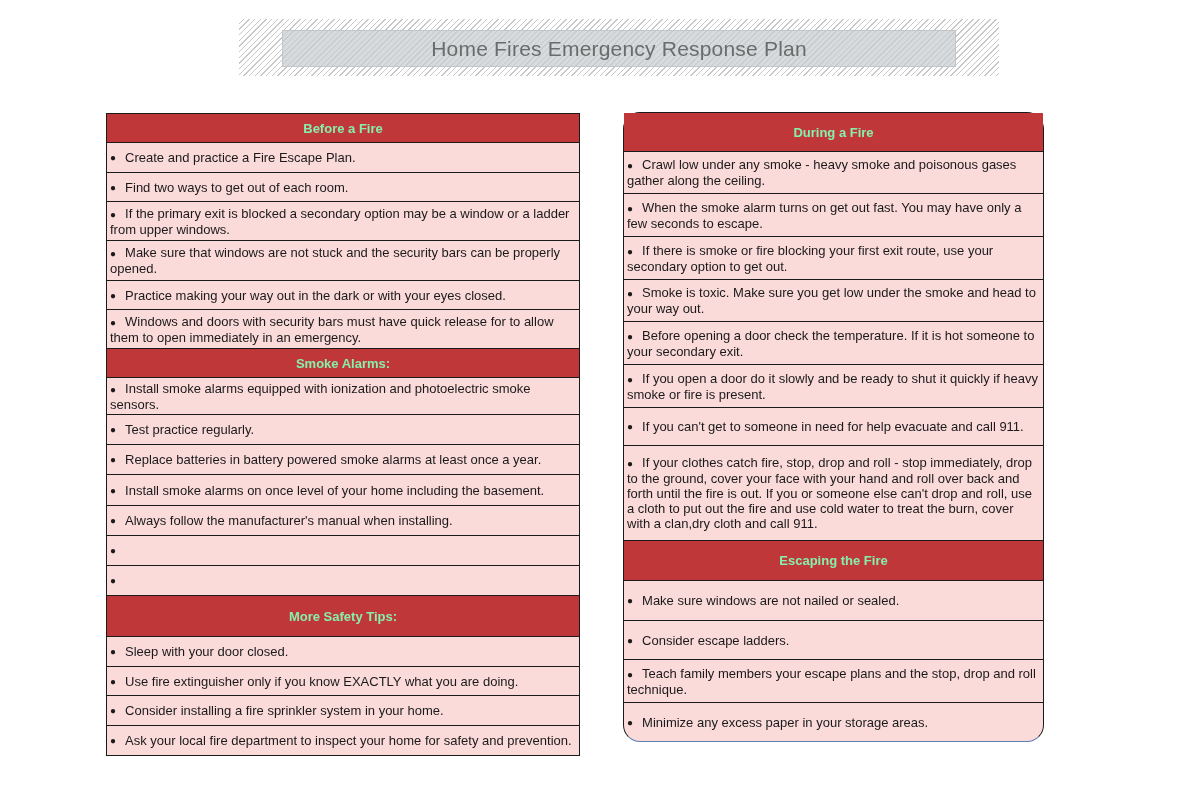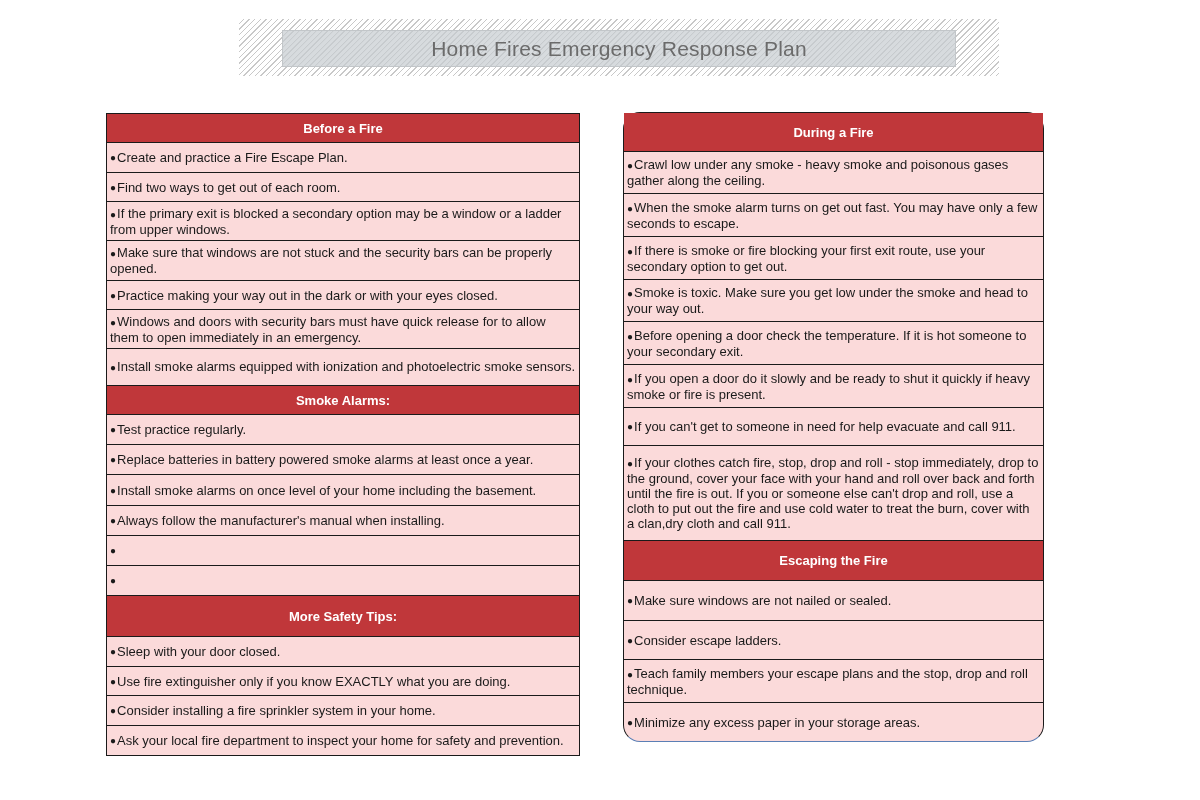--- a/index.html
+++ b/index.html
@@ -26,24 +26,24 @@
     }
     .table.left { left: 106px; top: 113px; width: 474px; }
     .table.right { left: 623px; top: 112px; width: 421px; border-bottom-color: #5b7fb5; border-radius: 17px; }
     .row {
       box-sizing: border-box; border-bottom: 1px solid #1a1a1a;
       display: flex; align-items: center; padding: 0 3px;
       font-size: 13px; line-height: 15px; color: #1a1a1a;
     }
     .row:last-child { border-bottom: none; }
     .row.head {
-      background: #c0373a; color: #ffffff; font-weight: bold; justify-content: center; font-size: 13px;
+      background: #c0373a; color: #86efac; font-weight: bold; justify-content: center; font-size: 13px;
     }
     .bullet { font-size: 10px; margin-right: 1px; }
-    .txt { display: inline; }
+    .txt { display: inline; margin-left: 8px; }
   </style>
 </head>
 <body>
 
 <div class="title-wrap">
   <div class="title-box">
     <span class="title-text">Home Fires Emergency Response Plan</span>
   </div>
 </div>
 
@@ -64,24 +64,24 @@
       <span><span class="bullet">●</span><span class="txt">Make sure that windows are not stuck and the security bars can be properly opened.</span></span>
     </div>
   <div class="row" style="height:29px">
       <span class="bullet">●</span>
       <span class="txt">Practice making your way out in the dark or with your eyes closed.</span>
     </div>
   <div class="row" style="height:39px">
       <span><span class="bullet">●</span><span class="txt">Windows and doors with security bars must have quick release for to allow them to open immediately in an emergency.</span></span>
     </div>
 
+  <div class="row head" style="height:29px">Smoke Alarms:</div>
   <div class="row" style="height:37px">
       <span><span class="bullet">●</span><span class="txt">Install smoke alarms equipped with ionization and photoelectric smoke sensors.</span></span>
     </div>
-  <div class="row head" style="height:29px">Smoke Alarms:</div>
   <div class="row" style="height:30px">
       <span class="bullet">●</span>
       <span class="txt">Test practice regularly.</span>
     </div>
   <div class="row" style="height:30px">
       <span class="bullet">●</span>
       <span class="txt">Replace batteries in battery powered smoke alarms at least once a year.</span>
     </div>
   <div class="row" style="height:31px">
       <span class="bullet">●</span>

